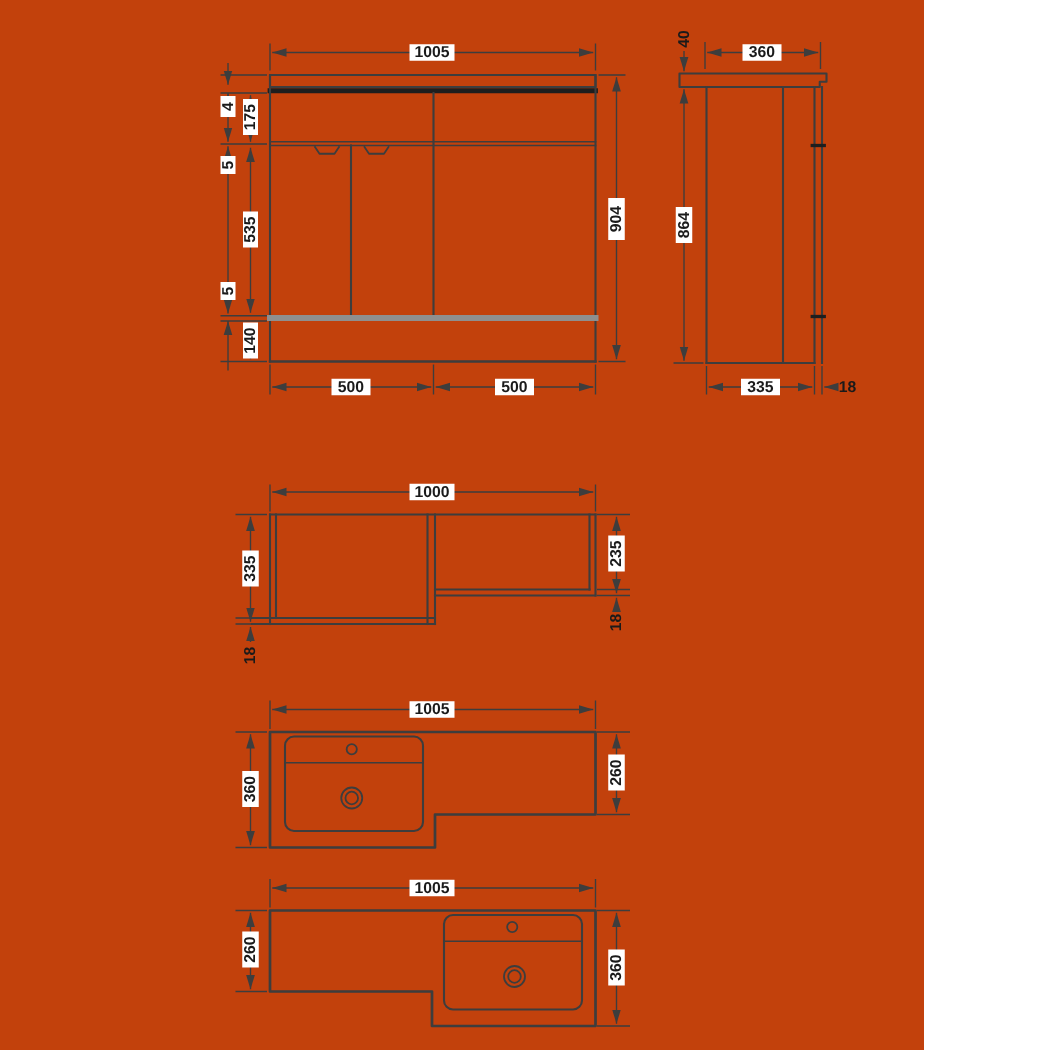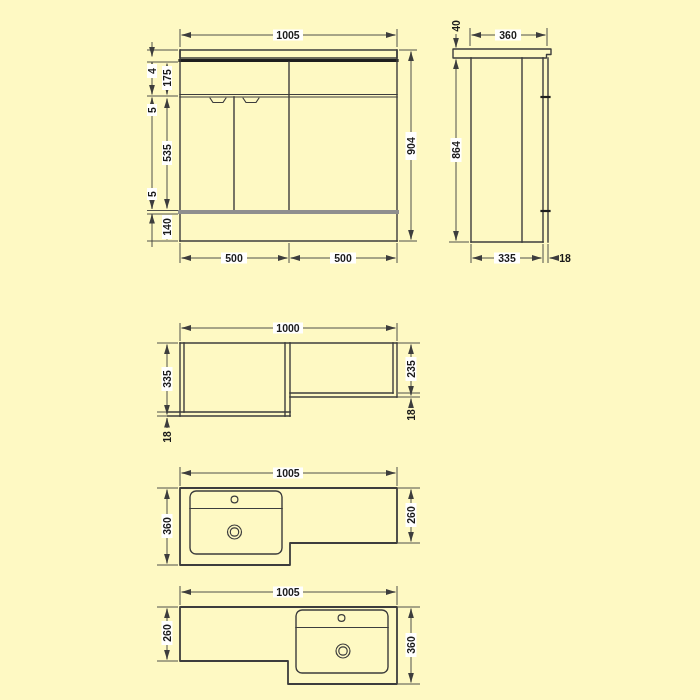--- a/index.html
+++ b/index.html
@@ -1,16 +1,16 @@
 <!DOCTYPE html>
 <html><head>
 <meta charset="utf-8">
 <style>
   html,body{margin:0;padding:0;background:#fff;}
-  .stage{position:relative;width:700px;height:700px;background:#fef9c3;overflow:hidden;}
+  .stage{position:relative;width:616px;height:700px;background:#c2410c;overflow:hidden;}
   svg{display:block;}
   svg text{
     font-family:"Liberation Sans", sans-serif;
     font-size:10.5px;
     font-weight:bold;
     text-anchor:middle;
     dominant-baseline:central;
     letter-spacing:0px;
   }
 </style>

